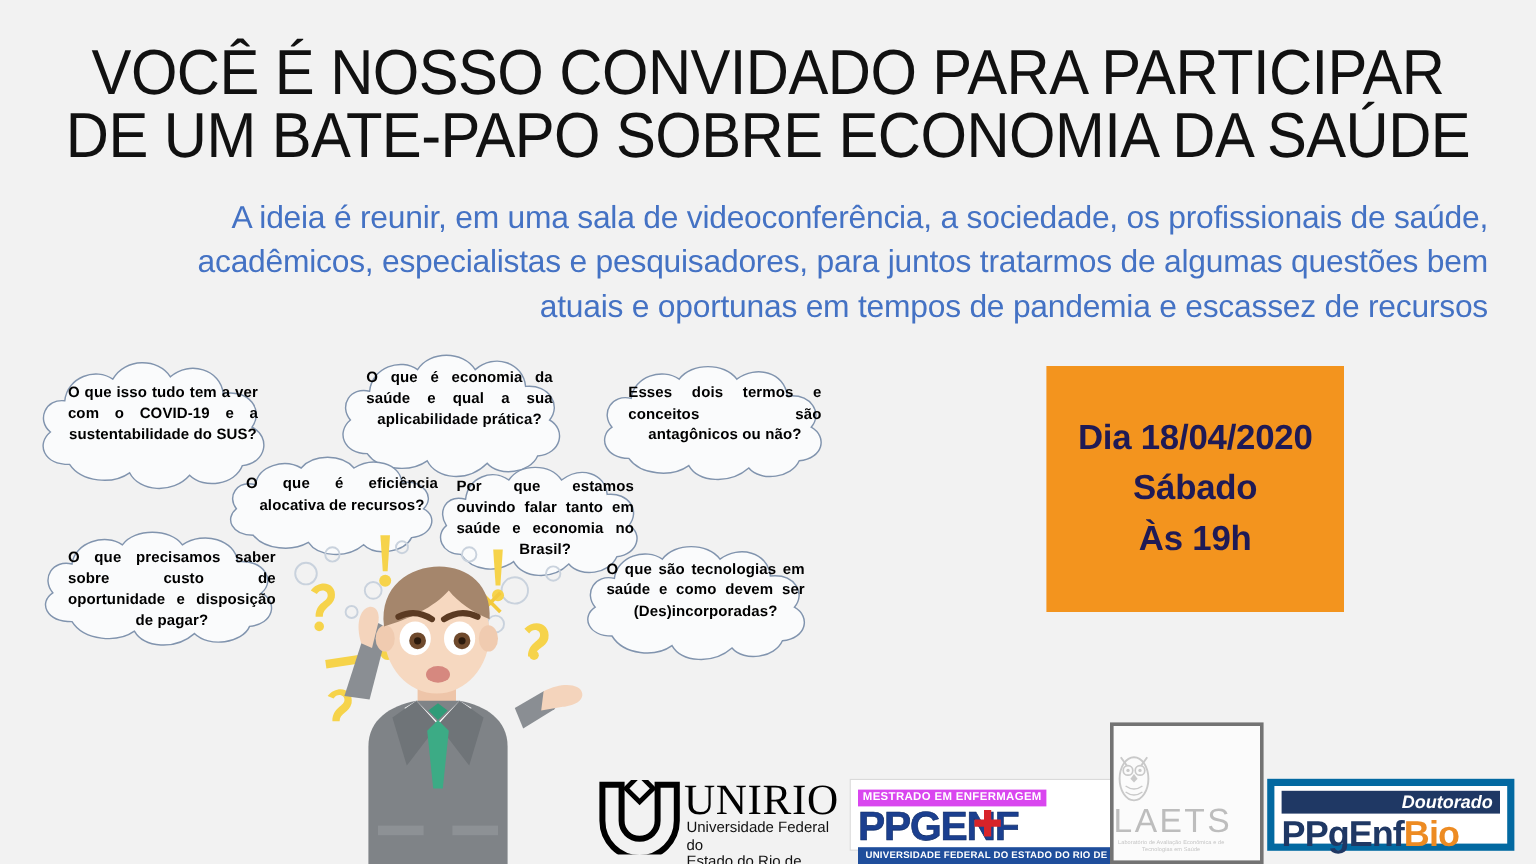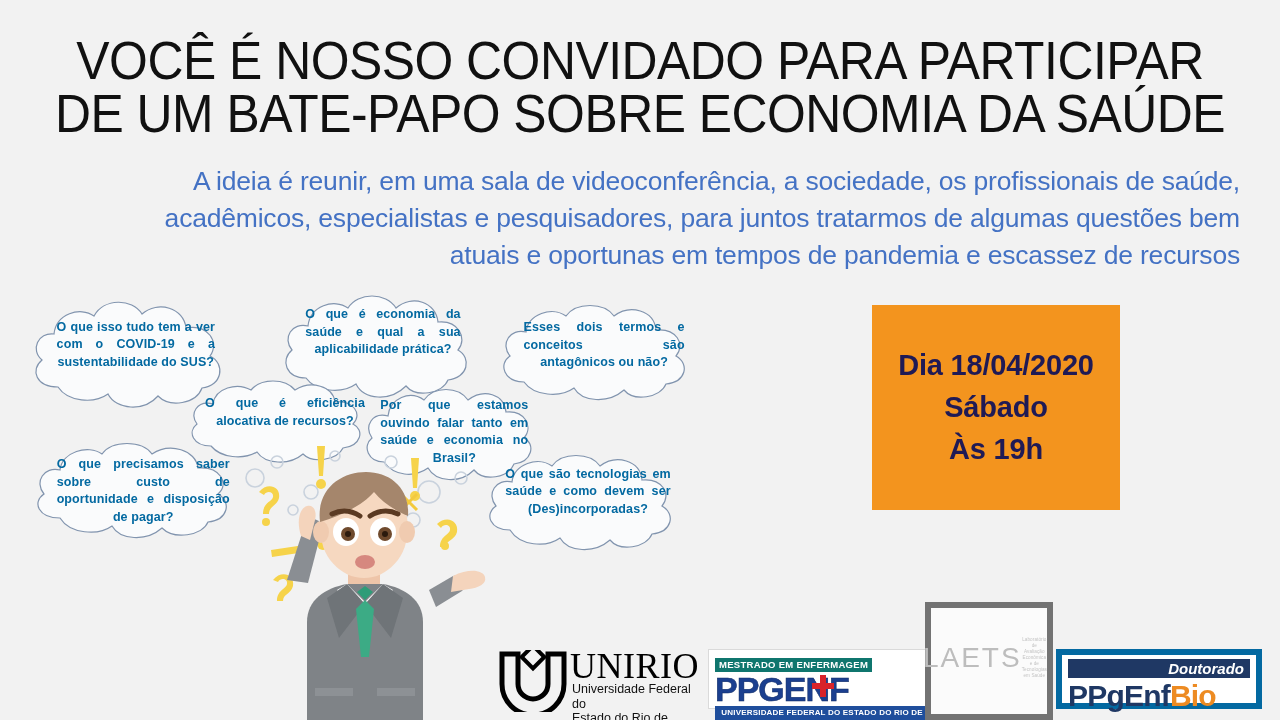--- a/index.html
+++ b/index.html
@@ -64,21 +64,21 @@
   .bubble .bub-svg {
     position: absolute;
     left: 0; top: 0;
     width: 100%; height: 100%;
   }
   .bubble .bub-text {
     position: absolute;
     left: 11%;
     top: 19%;
     width: 78%;
-    color: #0369a1;
+    color: #000000;
     font-size: 12.5px;
     line-height: 17.5px;
     font-weight: bold;
     text-align: justify;
     text-align-last: center;
     letter-spacing: 0.1px;
   }
 
   
   #bubble-covid   { left: 28px;  top: 22px;  width: 220px; height: 128px; }
@@ -152,21 +152,21 @@
     position: absolute; left: 74px; top: 32px; width: 136px;
     font-size: 12.5px; line-height: 14.5px; color: #111; text-align: left;
   }
 
   
   #logo-ppgenf {
     left: 708px; bottom: 11px; width: 228px; height: 60px;
     background: #ffffff; border: 1px solid #dadada; padding: 4px 6px;
   }
   #logo-ppgenf .pe-top {
-    background: #0f766e; color: #ffffff;
+    background: #d946ef; color: #ffffff;
     font-size: 9.5px; line-height: 12px; font-weight: bold;
     letter-spacing: 0.3px; padding: 1px 4px; display: inline-block;
   }
   #logo-ppgenf .pe-mid {
     position: relative;
     font-size: 34px; line-height: 34px; font-weight: bold;
     color: #1b3f8f; letter-spacing: -1px;
     -webkit-text-stroke: 0.5px #0d2a63;
   }
   #logo-ppgenf .pe-cross {
@@ -174,22 +174,22 @@
   }
   #logo-ppgenf .pe-bot {
     background: #1f4e9c; color: #ffffff;
     font-size: 8px; line-height: 11px; font-weight: bold;
     letter-spacing: 0.2px; text-align: center; padding: 1px 2px;
   }
 
   
   #logo-laets {
     left: 925px; bottom: 0px; width: 128px; height: 118px;
-    background: #fbfbfb; border: 6px solid #737373;
-    display: flex; flex-direction: row; align-items: center; justify-content: flex-end;
+    background: #fbfbfb; border: 3px solid #737373;
+    display: flex; flex-direction: column; align-items: flex-start; justify-content: flex-end;
     padding-bottom: 6px;
   }
   #logo-laets .owl { width: 34px; height: 44px; }
   #logo-laets .la-word {
     font-size: 28px; line-height: 30px; letter-spacing: 2px;
     color: #bdbdbd; font-weight: 400;
   }
   #logo-laets .la-sub {
     font-size: 4.6px; line-height: 6px; color: #c4c4c4;
     text-align: center; width: 96px; letter-spacing: 0.1px;

